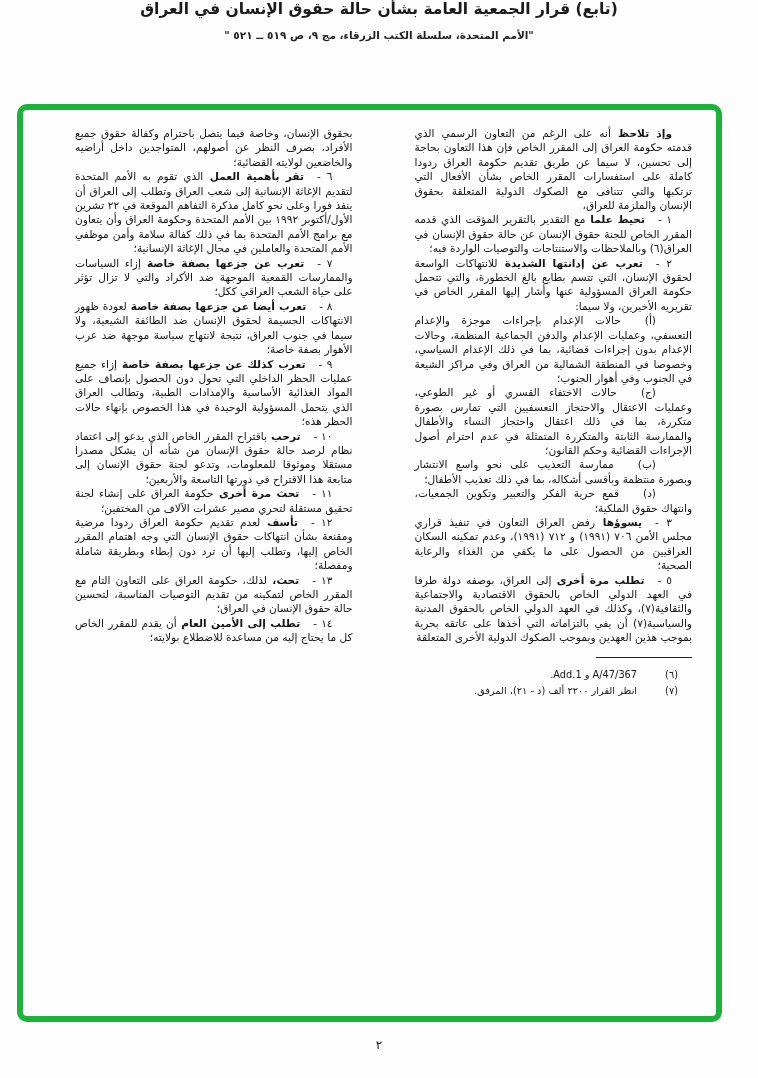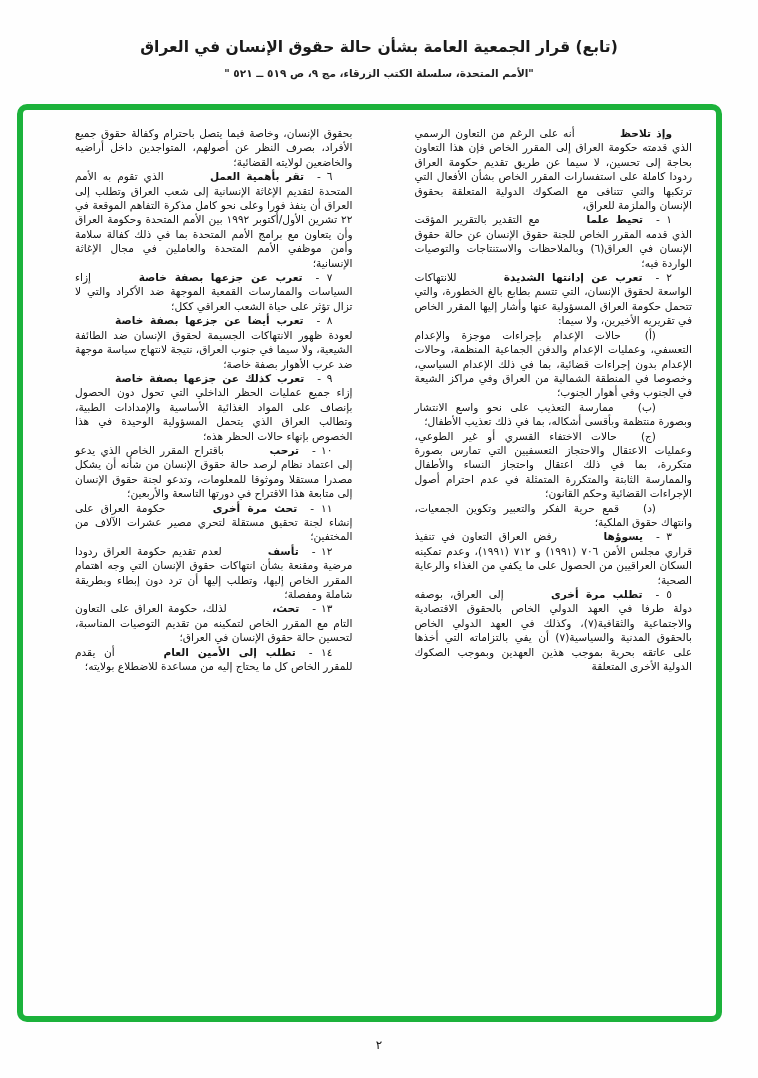--- a/index.html
+++ b/index.html
@@ -4,21 +4,21 @@
 <style>
   * { margin:0; padding:0; box-sizing:border-box; }
   html,body { width:758px; height:1078px; }
   body {
     position:relative;
     background:#fefefe;
     color:#1b1b1b;
     font-family:"DejaVu Sans", sans-serif;
     overflow:hidden;
   }
-  .header { text-align:center; padding-top:38px; }
+  .header { text-align:center; }
   .title  { font-size:15.5px; font-weight:bold; letter-spacing:0; }
   .subtitle { font-size:10.5px; font-weight:bold; margin-top:11px; color:#222; }
 
   .frame {
     position:absolute; left:17px; top:104px;
     width:705px; height:918px;
     border:6px solid #1cb23b;
     border-radius:10px;
     padding:16px 24px 8px 24px;
     background:transparent;
@@ -30,21 +30,21 @@
     font-size:10.6px;
     line-height:14.4px;
     color:#141414;
     margin-left:28px;
   }
   .para { text-indent:20px; }
   .para.noindent { text-indent:0; }
   .para.sub { text-indent:36px; }
   .num  { padding-left:13px; white-space:nowrap; }
   .sub .num { padding-left:24px; }
-  .lead { font-weight:bold;padding-left:40px; }
+  .lead { font-weight:bold; }
 
   .footnotes { margin-top:12px; }
   .footnote-sep {
     width:96px; height:0;
     border-top:1.4px solid #222;
     margin-bottom:9px;
   }
   .footnote { font-size:9.8px; line-height:16px; text-indent:14px; color:#161616; }
   .footnote .marker { padding-left:28px; }
 
@@ -63,26 +63,33 @@
 </header>
 
 <div class="frame" style="border-color: rgb(28, 178, 59);">
   <div class="columns">
     <div class="col">
       <div class="paras">
           <p class="para"><span class="lead">وإذ تلاحظ </span>أنه على الرغم من التعاون الرسمي الذي قدمته حكومة العراق إلى المقرر الخاص فإن هذا التعاون بحاجة إلى تحسين، لا سيما عن طريق تقديم حكومة العراق ردودا كاملة على استفسارات المقرر الخاص بشأن الأفعال التي ترتكبها والتي تتنافى مع الصكوك الدولية المتعلقة بحقوق الإنسان والملزمة للعراق،</p>
           <p class="para"><span class="num">١ -</span><span class="lead">تحيط علما </span>مع التقدير بالتقرير المؤقت الذي قدمه المقرر الخاص للجنة حقوق الإنسان عن حالة حقوق الإنسان في العراق(٦) وبالملاحظات والاستنتاجات والتوصيات الواردة فيه؛</p>
           <p class="para"><span class="num">٢ -</span><span class="lead">تعرب عن إدانتها الشديدة </span>للانتهاكات الواسعة لحقوق الإنسان، التي تتسم بطابع بالغ الخطورة، والتي تتحمل حكومة العراق المسؤولية عنها وأشار إليها المقرر الخاص في تقريريه الأخيرين، ولا سيما:</p>
           <p class="para sub"><span class="num">(أ)</span>حالات الإعدام بإجراءات موجزة والإعدام التعسفي، وعمليات الإعدام والدفن الجماعية المنظمة، وحالات الإعدام بدون إجراءات قضائية، بما في ذلك الإعدام السياسي، وخصوصا في المنطقة الشمالية من العراق وفي مراكز الشيعة في الجنوب وفي أهوار الجنوب؛</p>
+          <p class="para sub"><span class="num">(ج)</span>حالات الاختفاء القسري أو غير الطوعي، وعمليات الاعتقال والاحتجاز التعسفيين التي تمارس بصورة متكررة، بما في ذلك اعتقال واحتجاز النساء والأطفال والممارسة الثابتة والمتكررة المتمثلة في عدم احترام أصول الإجراءات القضائية وحكم القانون؛</p>
           <p class="para sub"><span class="num">(ب)</span>ممارسة التعذيب على نحو واسع الانتشار وبصورة منتظمة وبأقسى أشكاله، بما في ذلك تعذيب الأطفال؛</p>
-          <p class="para sub"><span class="num">(ج)</span>حالات الاختفاء القسري أو غير الطوعي، وعمليات الاعتقال والاحتجاز التعسفيين التي تمارس بصورة متكررة، بما في ذلك اعتقال واحتجاز النساء والأطفال والممارسة الثابتة والمتكررة المتمثلة في عدم احترام أصول الإجراءات القضائية وحكم القانون؛</p>
           <p class="para sub"><span class="num">(د)</span>قمع حرية الفكر والتعبير وتكوين الجمعيات، وانتهاك حقوق الملكية؛</p>
           <p class="para"><span class="num">٣ -</span><span class="lead">يسوؤها </span>رفض العراق التعاون في تنفيذ قراري مجلس الأمن ٧٠٦ (١٩٩١) و ٧١٢ (١٩٩١)، وعدم تمكينه السكان العراقيين من الحصول على ما يكفي من الغذاء والرعاية الصحية؛</p>
           <p class="para"><span class="num">٥ -</span><span class="lead">تطلب مرة أخرى </span>إلى العراق، بوصفه دولة طرفا في العهد الدولي الخاص بالحقوق الاقتصادية والاجتماعية والثقافية(٧)، وكذلك في العهد الدولي الخاص بالحقوق المدنية والسياسية(٧) أن يفي بالتزاماته التي أخذها على عاتقه بحرية بموجب هذين العهدين وبموجب الصكوك الدولية الأخرى المتعلقة</p>
         </div>
+      <div class="footnotes">
+        <div class="footnote-sep"></div>
+        <div class="footnote-list">
+            <div class="footnote"><span class="marker">(٦)</span>A/47/367 و Add.1.</div>
+            <div class="footnote"><span class="marker">(٧)</span>انظر القرار ٢٢٠٠ ألف (د - ٢١)، المرفق.</div>
+          </div>
+      </div>
     </div>
     <div class="col">
       <div class="paras">
           <p class="para noindent">بحقوق الإنسان، وخاصة فيما يتصل باحترام وكفالة حقوق جميع الأفراد، بصرف النظر عن أصولهم، المتواجدين داخل أراضيه والخاضعين لولايته القضائية؛</p>
           <p class="para"><span class="num">٦ -</span><span class="lead">تقر بأهمية العمل </span>الذي تقوم به الأمم المتحدة لتقديم الإغاثة الإنسانية إلى شعب العراق وتطلب إلى العراق أن ينفذ فورا وعلى نحو كامل مذكرة التفاهم الموقعة في ٢٢ تشرين الأول/أكتوبر ١٩٩٢ بين الأمم المتحدة وحكومة العراق وأن يتعاون مع برامج الأمم المتحدة بما في ذلك كفالة سلامة وأمن موظفي الأمم المتحدة والعاملين في مجال الإغاثة الإنسانية؛</p>
           <p class="para"><span class="num">٧ -</span><span class="lead">تعرب عن جزعها بصفة خاصة </span>إزاء السياسات والممارسات القمعية الموجهة ضد الأكراد والتي لا تزال تؤثر على حياة الشعب العراقي ككل؛</p>
           <p class="para"><span class="num">٨ -</span><span class="lead">تعرب أيضا عن جزعها بصفة خاصة </span>لعودة ظهور الانتهاكات الجسيمة لحقوق الإنسان ضد الطائفة الشيعية، ولا سيما في جنوب العراق، نتيجة لانتهاج سياسة موجهة ضد عرب الأهوار بصفة خاصة؛</p>
           <p class="para"><span class="num">٩ -</span><span class="lead">تعرب كذلك عن جزعها بصفة خاصة </span>إزاء جميع عمليات الحظر الداخلي التي تحول دون الحصول بإنصاف على المواد الغذائية الأساسية والإمدادات الطبية، وتطالب العراق الذي يتحمل المسؤولية الوحيدة في هذا الخصوص بإنهاء حالات الحظر هذه؛</p>
           <p class="para"><span class="num">١٠ -</span><span class="lead">ترحب </span>باقتراح المقرر الخاص الذي يدعو إلى اعتماد نظام لرصد حالة حقوق الإنسان من شأنه أن يشكل مصدرا مستقلا وموثوقا للمعلومات، وتدعو لجنة حقوق الإنسان إلى متابعة هذا الاقتراح في دورتها التاسعة والأربعين؛</p>
           <p class="para"><span class="num">١١ -</span><span class="lead">تحث مرة أخرى </span>حكومة العراق على إنشاء لجنة تحقيق مستقلة لتحري مصير عشرات الآلاف من المختفين؛</p>

